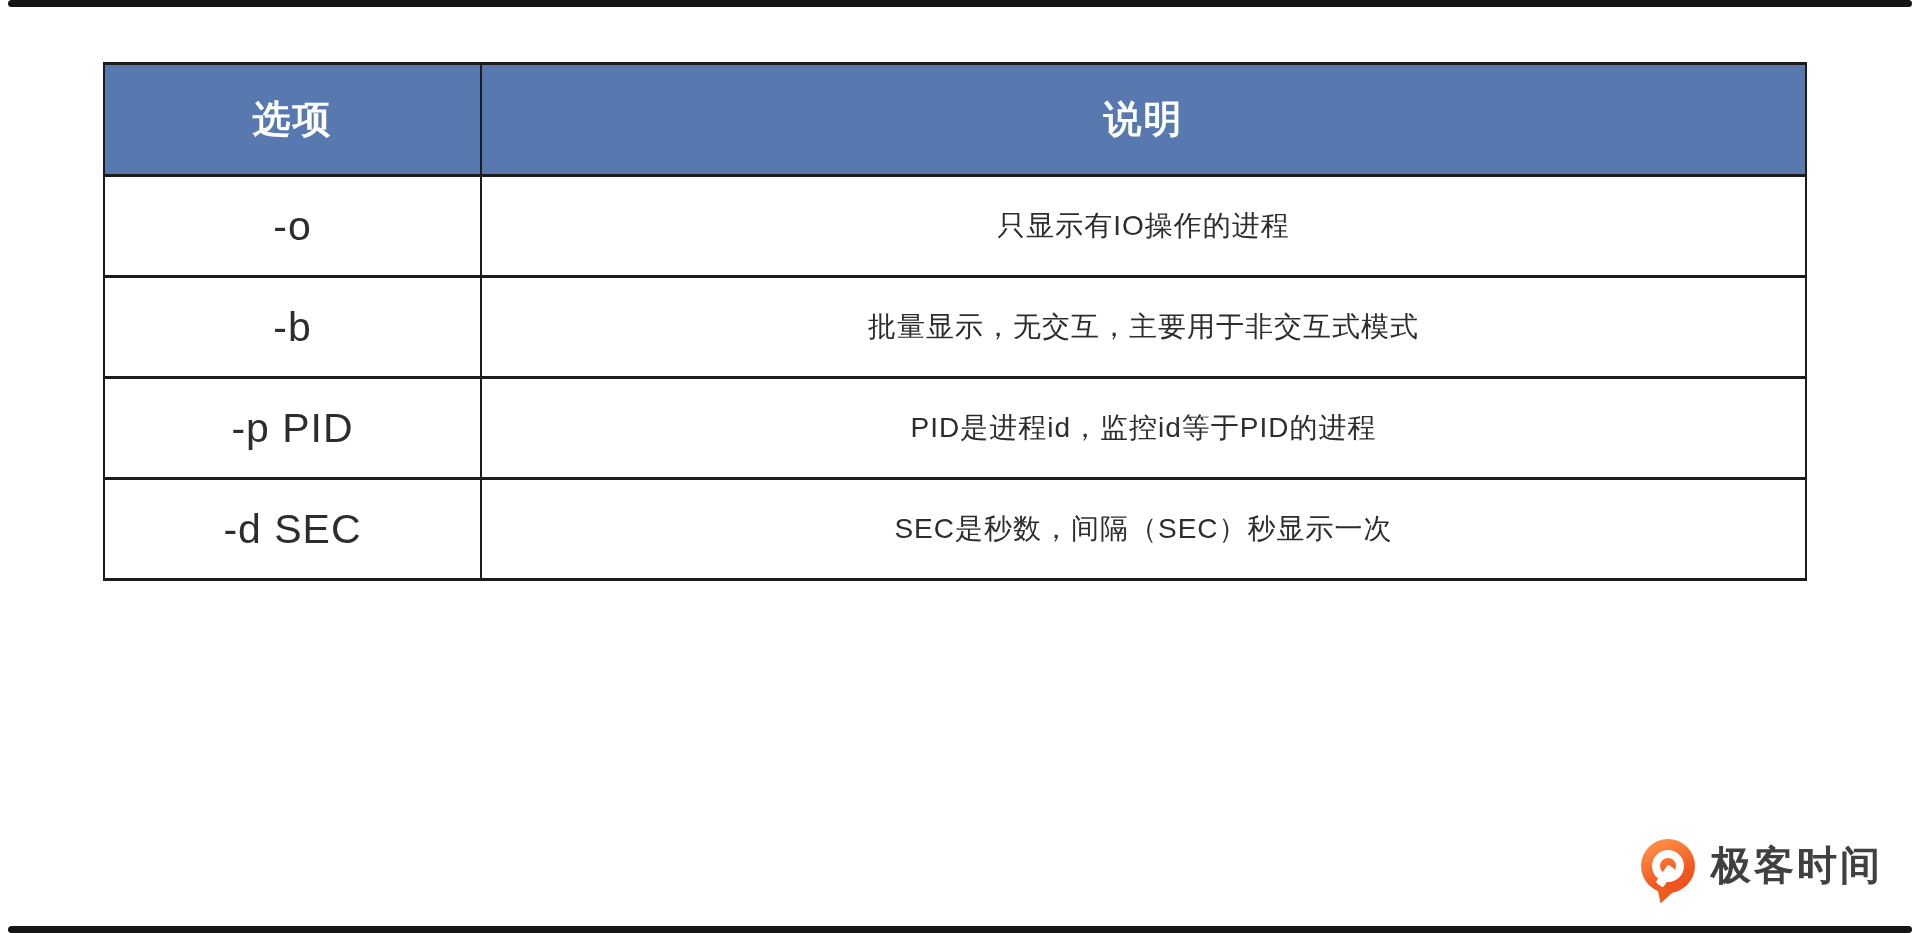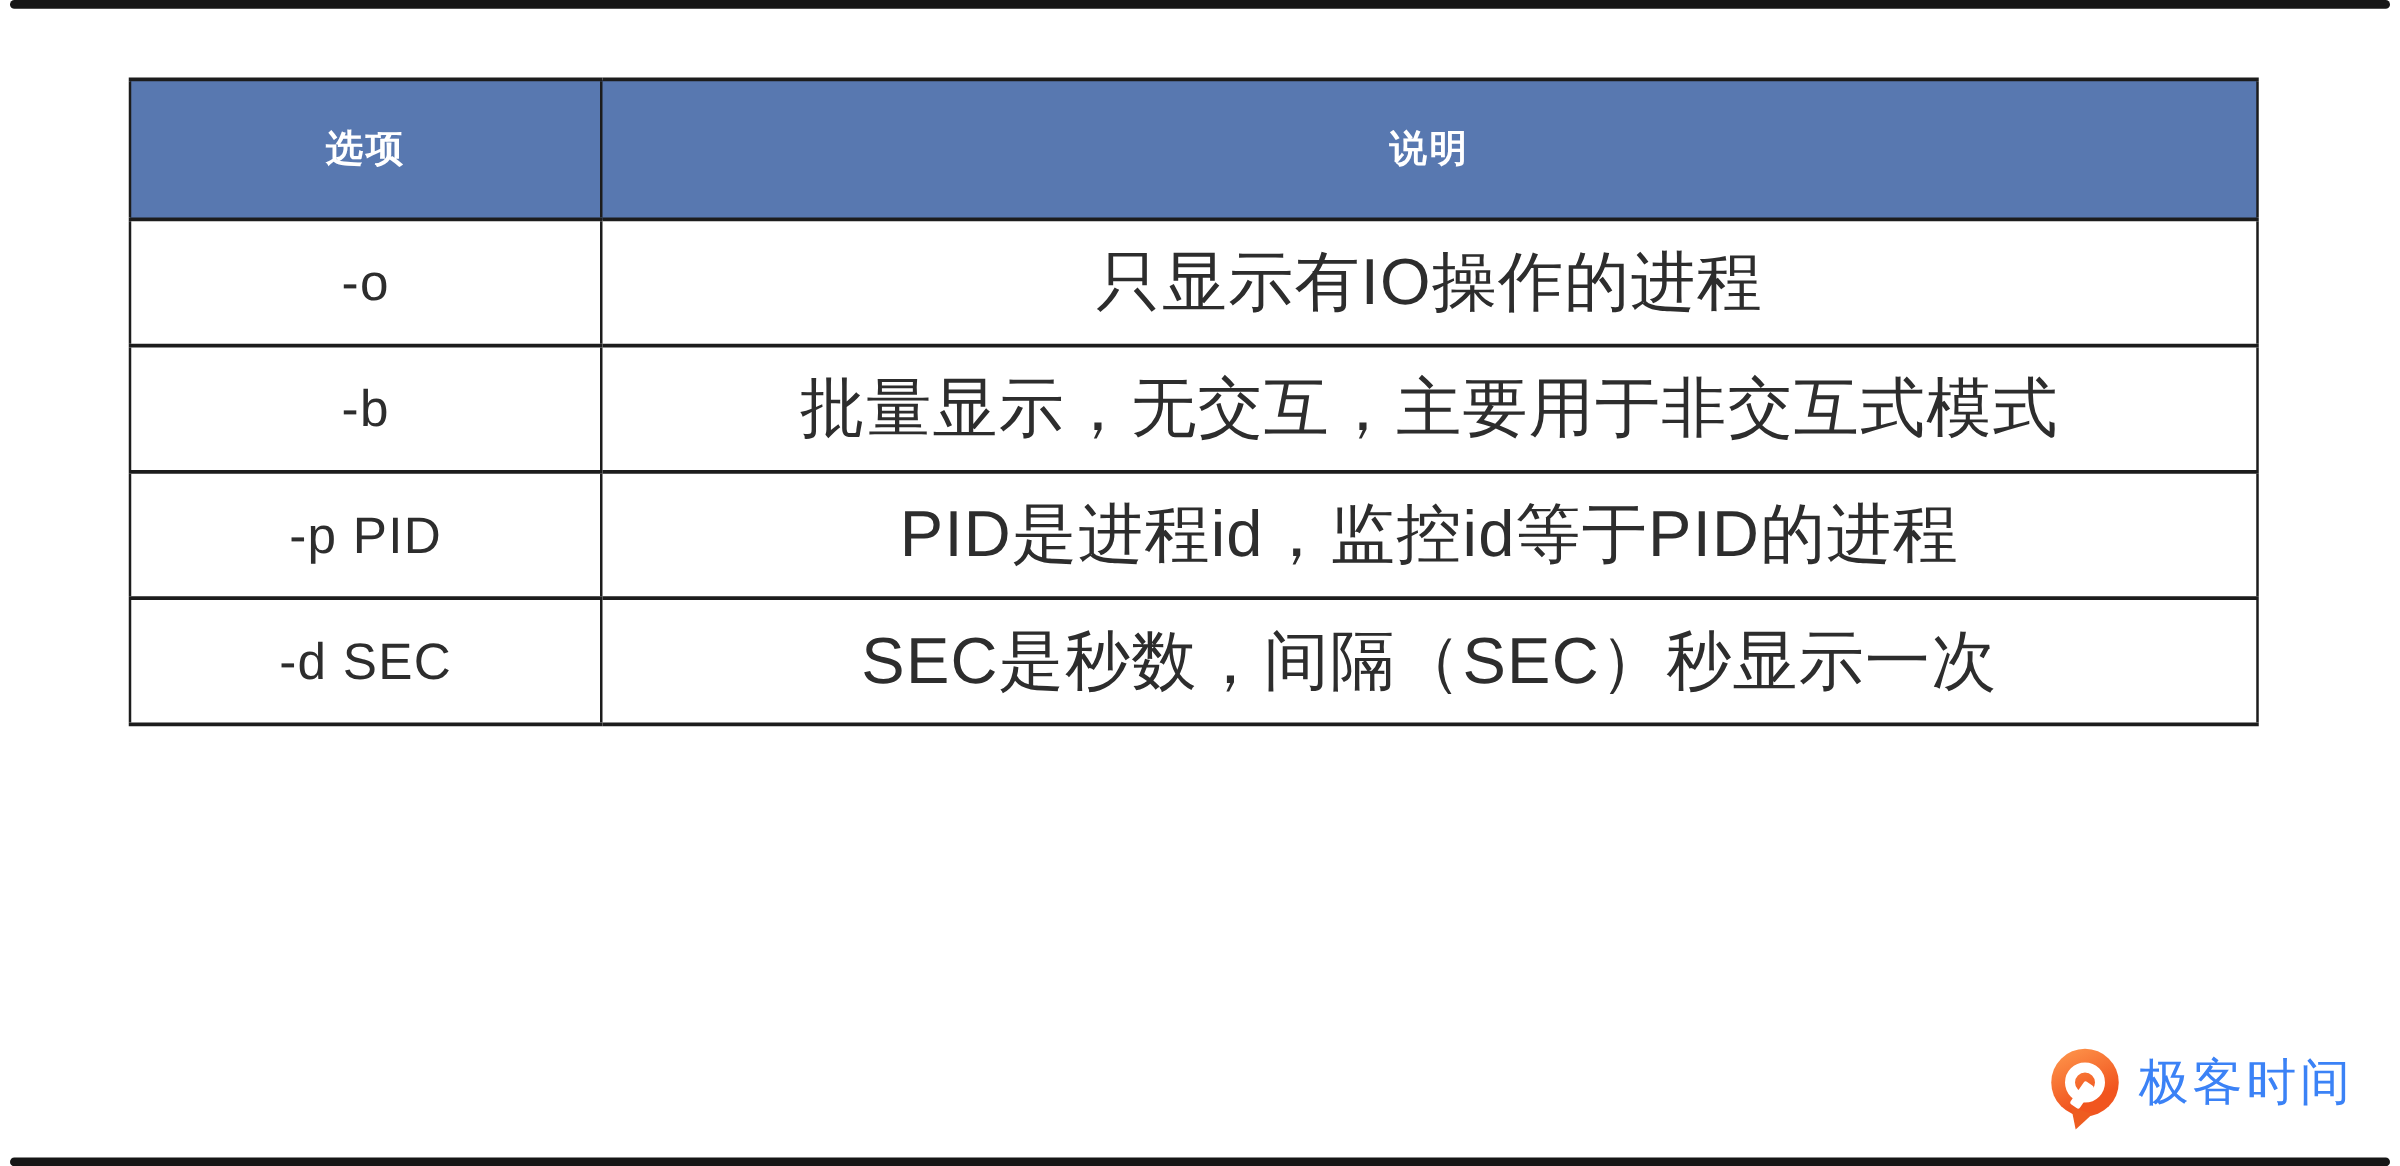--- a/index.html
+++ b/index.html
@@ -47,29 +47,29 @@
     border-right-width: 2px;
     text-align: center;
     vertical-align: middle;
     padding: 0 20px;
     box-sizing: border-box;
   }
   table.options th {
     height: 112px;
     background: #5878B0;
     color: #ffffff;
-    font-size: 30px;
+    font-size: 38px;
     font-weight: 700;
     letter-spacing: 2px;
     margin-left: 32px;
   }
   table.options td {
     height: 101px;
     color: #2d2d2d;
-    font-size: 52px;
+    font-size: 28px;
     font-weight: 400;
     letter-spacing: 1px;
   }
   table.options td.opt {
     font-size: 41px;
   }
 
   
   .brand {
     position: absolute;
@@ -114,24 +114,25 @@
     position: absolute;
     left: 20px;
     top: 26px;
     width: 9px;
     height: 22px;
     background: #ffffff;
     transform: rotate(35deg);
     border-radius: 2px;
   }
   .logo-text {
-    color: #3b82f6;
+    color: #404040;
     font-size: 40px;
     letter-spacing: 3px;
     white-space: nowrap;
+    font-weight: bold;
   }
 </style>
 </head>
 <body>
 
 <div class="edge-bar top"></div>
 <div class="edge-bar bottom"></div>
 
 <div class="table-wrap">
   <table class="options">

